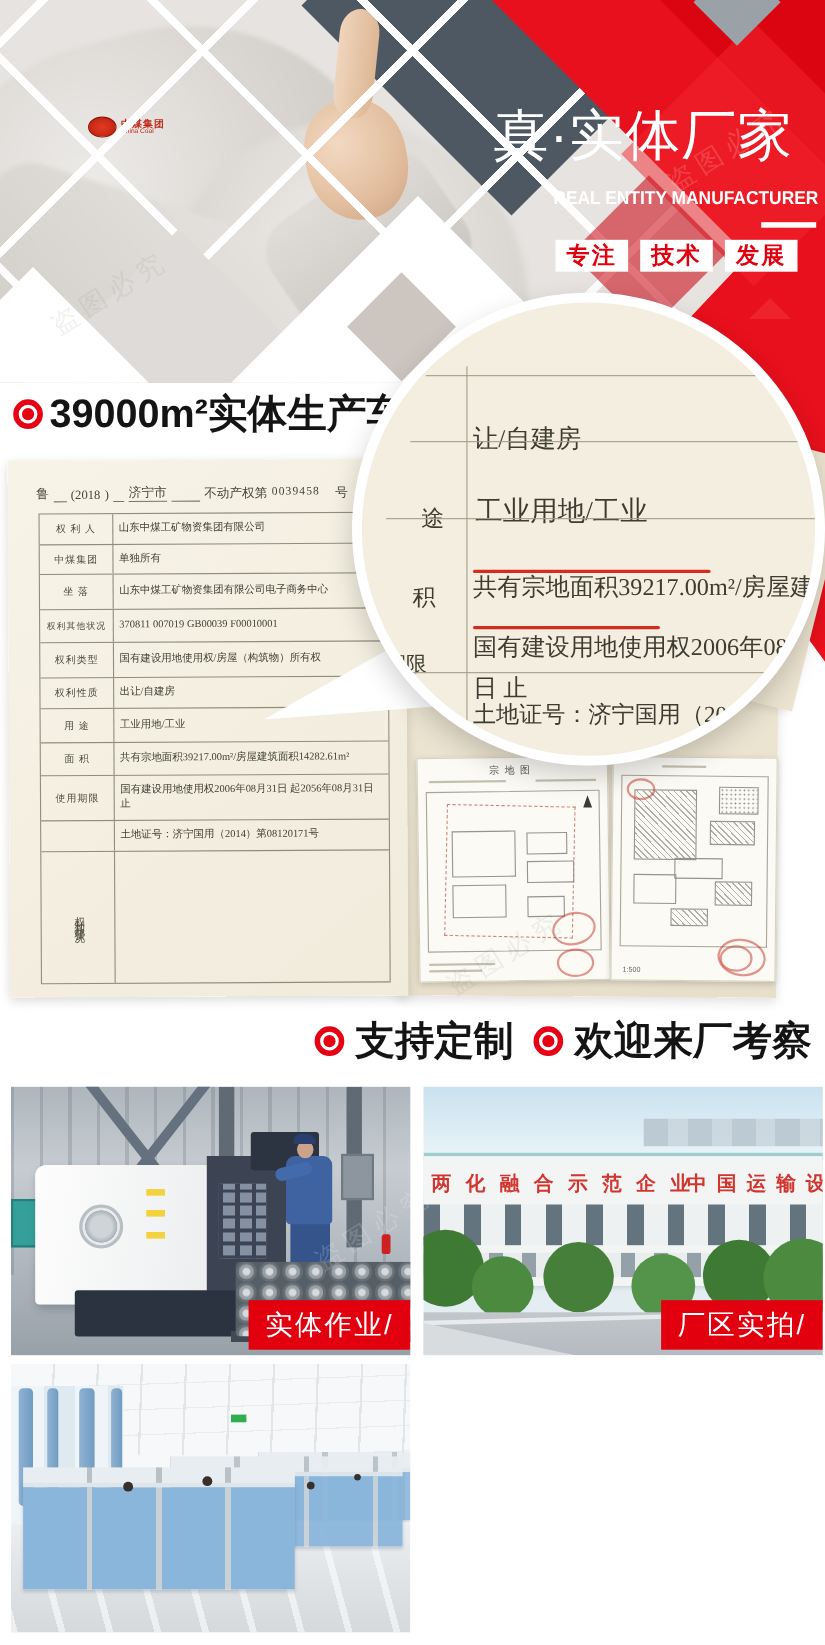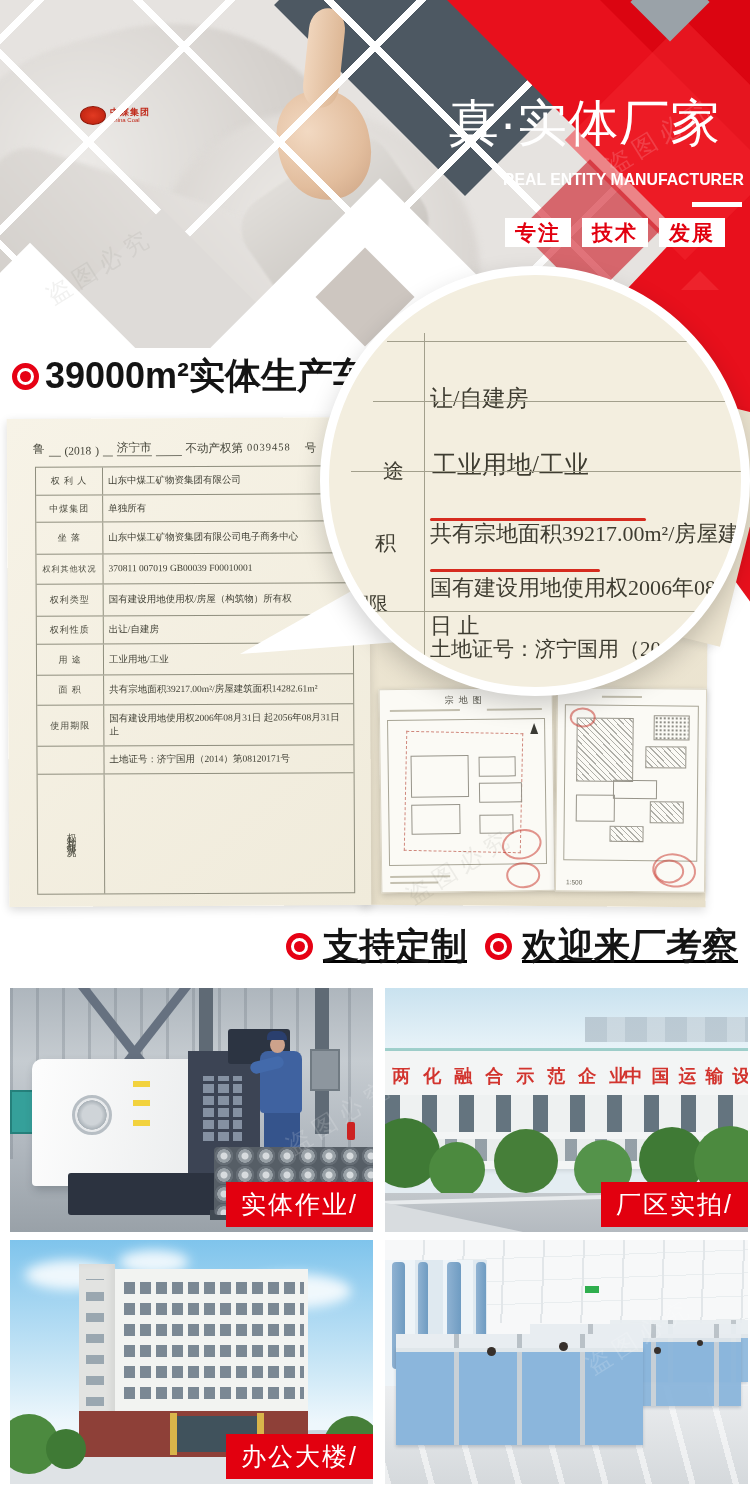--- a/index.html
+++ b/index.html
@@ -41,21 +41,21 @@
   .hero-sub{left:430px;top:170px;width:314px;text-align:right;color:#fff;font-size:17px;letter-spacing:0;transform:scaleX(.93);transform-origin:right center;white-space:nowrap;font-weight:bold;}
   .hero-dash{left:692px;top:202px;width:50px;height:5px;background:#fff;}
   .tags{left:505px;top:218px;display:flex;gap:11px;}
   .tag{background:#fff;color:#e2000f;font-size:21px;font-weight:bold;padding:4px 10px;line-height:1;letter-spacing:2px;white-space:nowrap;}
 
   
   .bull{width:17px;height:17px;border:5px solid #e60114;border-radius:50%;position:relative;display:inline-block;flex:none;}
   .bull::after{content:'';position:absolute;inset:3px;background:#e60114;border-radius:50%;}
   .sec1{left:12px;top:352px;display:flex;align-items:center;gap:6px;}
   .sec1 .t{font-size:36px;font-weight:800;color:#141414;letter-spacing:0;white-space:nowrap;}
-  .sec2{left:0;top:922px;width:746px;display:flex;align-items:center;justify-content:flex-end;gap:10px;text-decoration:underline;}
+  .sec2{left:0;top:922px;width:746px;display:flex;align-items:center;justify-content:flex-end;gap:10px;}
   .sec2 .t{font-size:36px;font-weight:800;color:#141414;white-space:nowrap;margin-right:8px;}
 
   
   .red2{left:520px;top:290px;width:230px;height:380px;background:#e8101c;z-index:1;
         clip-path:polygon(25% 0%,100% 0%,100% 82%,52% 42%);}
   .sheet{left:362px;top:470px;width:345px;height:436px;background:linear-gradient(180deg,#efe8d6,#e7dfca);box-shadow:0 4px 10px rgba(0,0,0,.12);z-index:2;transform:rotate(.4deg);}
   .sheet2{left:640px;top:402px;width:110px;height:235px;background:#ece4d0;transform:rotate(14deg);z-index:2;box-shadow:-3px 3px 8px rgba(0,0,0,.08);}
   .cert{left:8px;top:418px;width:362px;height:488px;background:linear-gradient(140deg,#f7f3e7,#f0ebdb);box-shadow:0 3px 10px rgba(0,0,0,.15);z-index:5;transform:rotate(-.3deg);font-family:"Liberation Serif",serif;color:#45453a;}
   .cert-head{position:absolute;left:26px;top:22px;right:14px;font-size:11.5px;white-space:nowrap;display:flex;align-items:flex-end;gap:4px;}
   .cert-head .bl{display:inline-block;border-bottom:1px solid #77766a;height:12px;}
@@ -378,39 +378,20 @@
       <div class="tree" style="left:30%;bottom:16%;width:64px;height:64px;background:#467f39"></div>
       <div class="tree" style="left:52%;bottom:14%;width:58px;height:58px;background:#54934a"></div>
       <div class="tree" style="left:70%;bottom:16%;width:66px;height:66px;background:#3f7a35"></div>
       <div class="tree" style="right:-5%;bottom:14%;width:72px;height:72px;background:#4c8a3f"></div>
       <div class="road"></div>
       <div class="curb"></div>
       <div class="walk"></div>
       <div class="ph-label">厂区实拍/</div>
     </div>
 
-    <div class="ph p3">
-      <div class="cloud" style="left:4%;top:8%;width:90px;height:30px"></div>
-      <div class="cloud" style="right:6%;top:14%;width:110px;height:34px"></div>
-      <div class="cloud" style="left:30%;top:4%;width:70px;height:24px"></div>
-      <div class="hill"></div>
-      <div class="side"></div>
-      <div class="front"></div>
-      <div class="wins"></div>
-      <div class="sidewins"></div>
-      <div class="brick"></div>
-      <div class="entry"></div>
-      <div class="pillar1" style="left:44%"></div>
-      <div class="pillar2" style="left:68%"></div>
-      <div class="ground"></div>
-      <div class="tree" style="left:-3%;bottom:4%;width:60px;height:60px;background:#4c8a3f"></div>
-      <div class="tree" style="left:10%;bottom:6%;width:40px;height:40px;background:#3f7a35"></div>
-      <div class="tree" style="right:-2%;bottom:5%;width:56px;height:56px;background:#467f39"></div>
-      <div class="ph-label">办公大楼/</div>
-    </div>
 
     <div class="ph p4">
       <div class="ceil"></div>
       <div class="exit"></div>
       <div class="winwall"></div>
       <div class="curtain" style="left:2%;width:13px"></div>
       <div class="curtain" style="left:9%;width:10px"></div>
       <div class="curtain" style="left:17%;width:14px"></div>
       <div class="curtain" style="left:25%;width:10px"></div>
       <div class="floor"></div>

